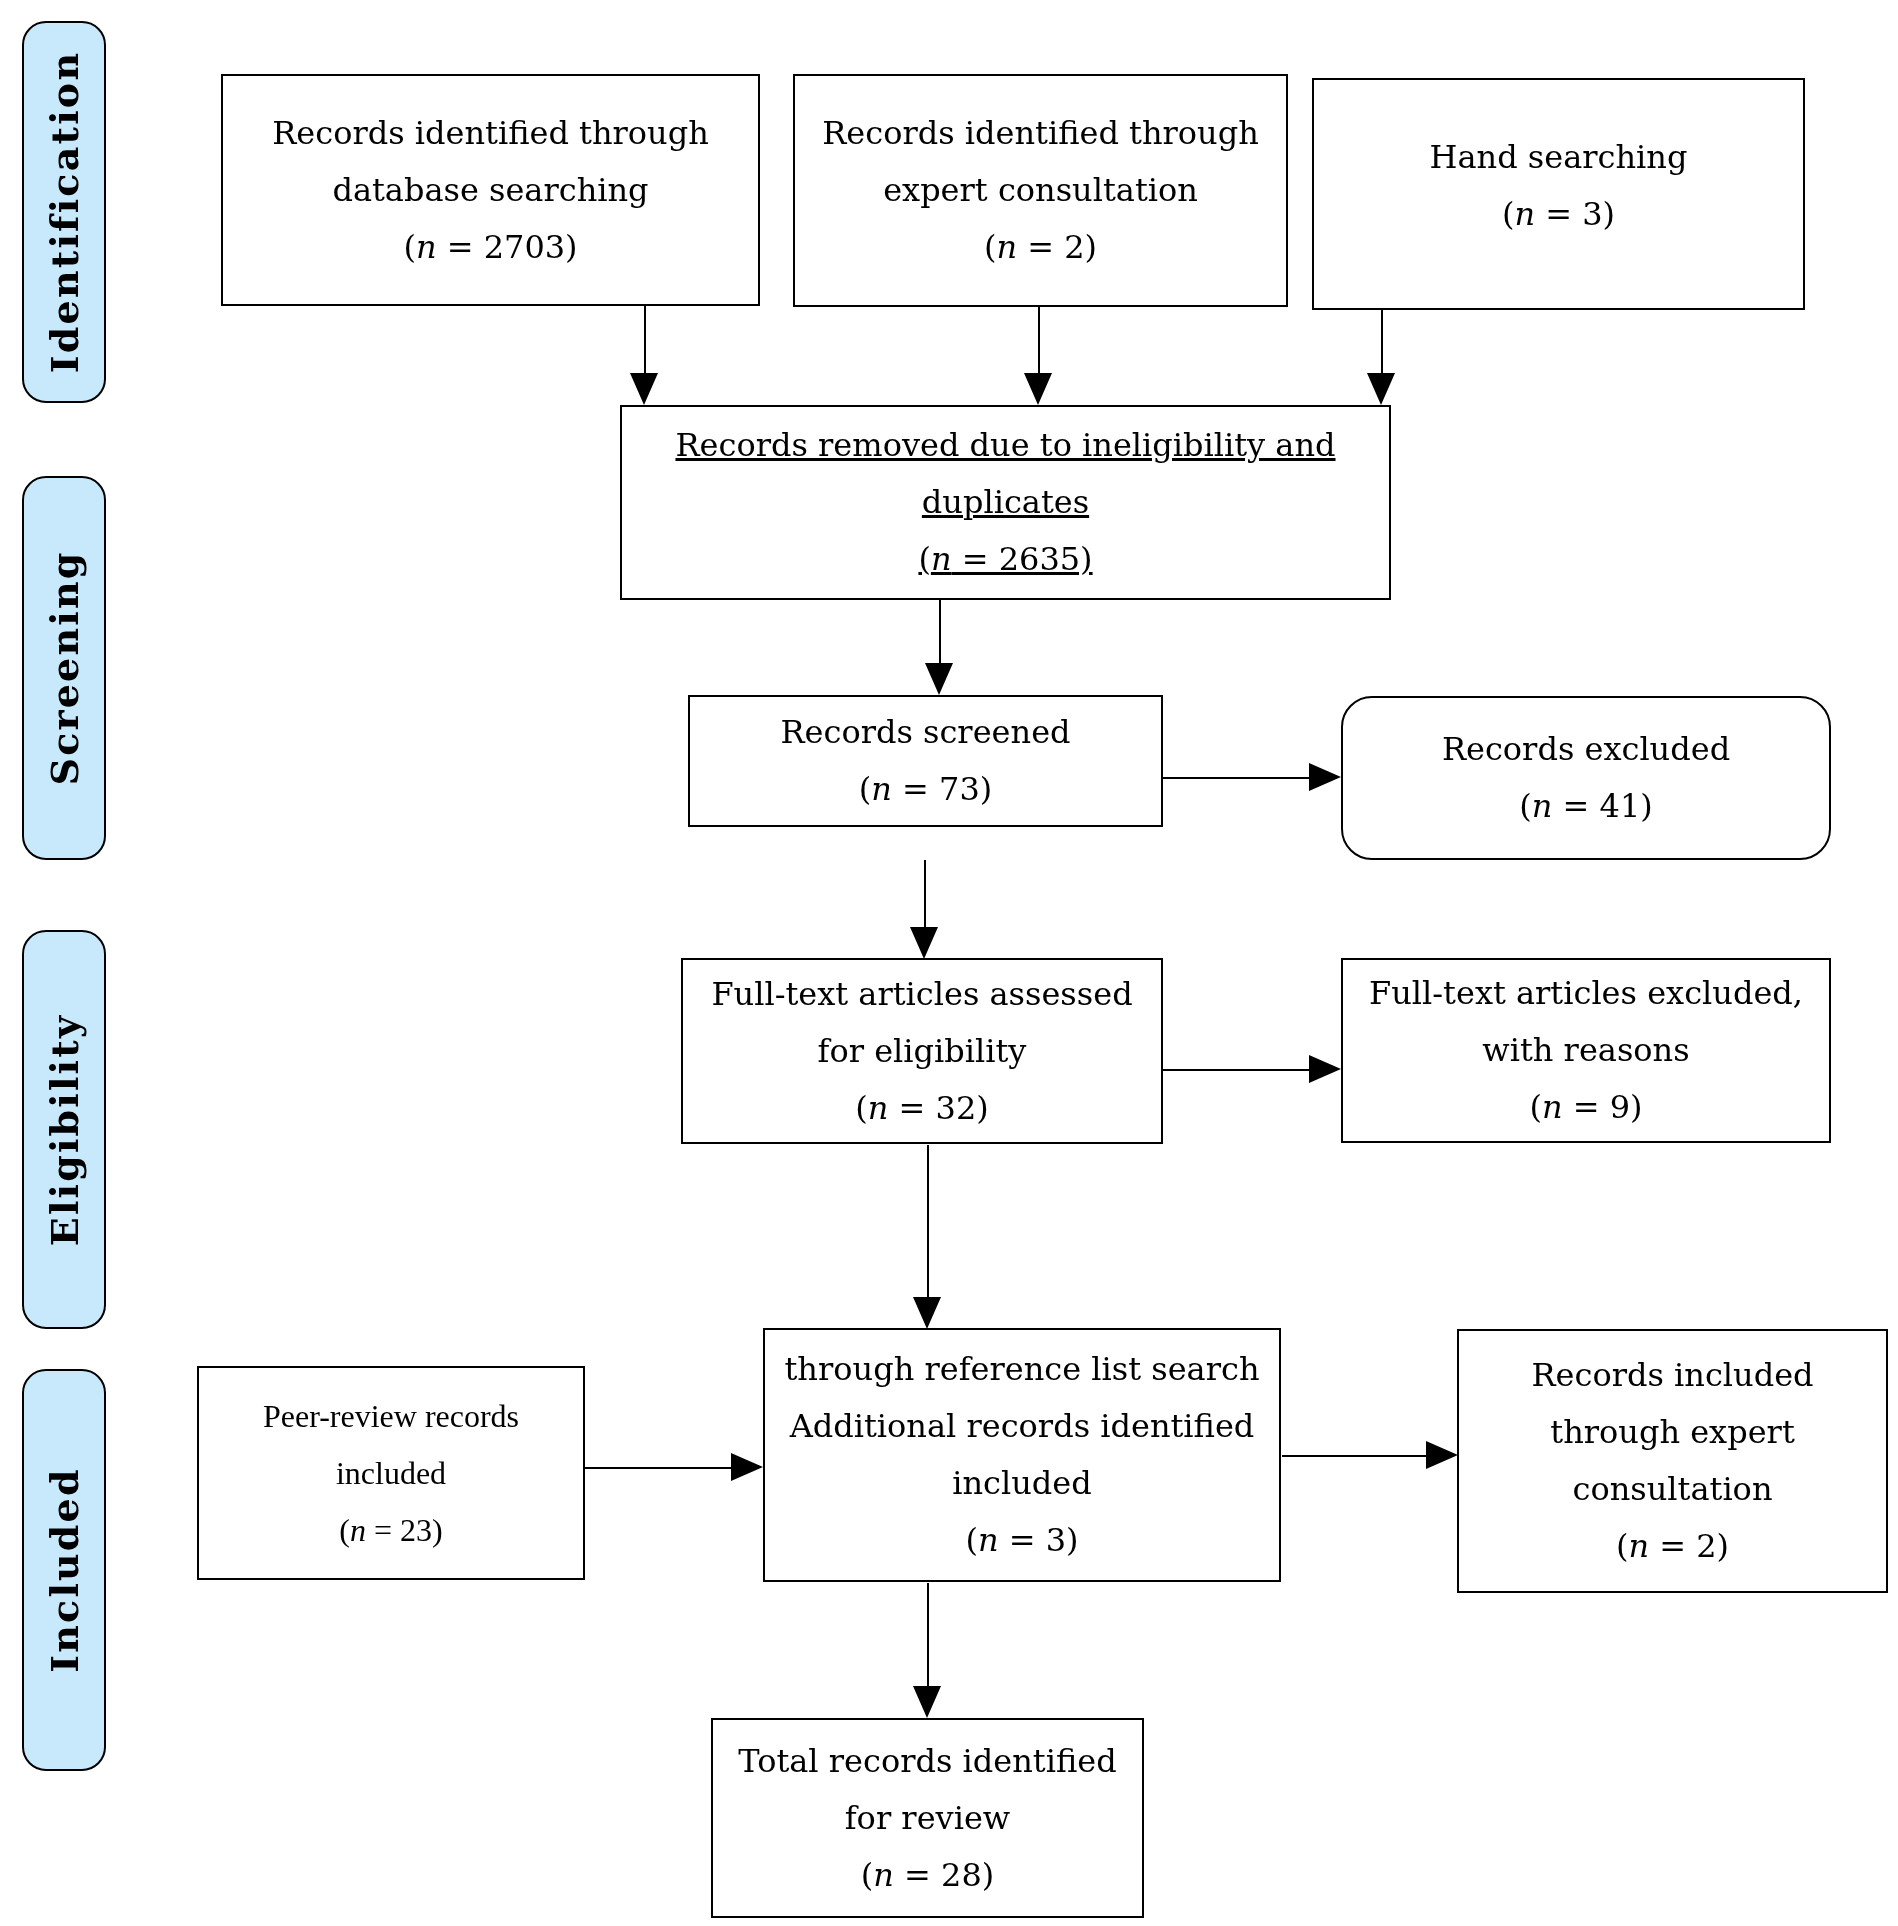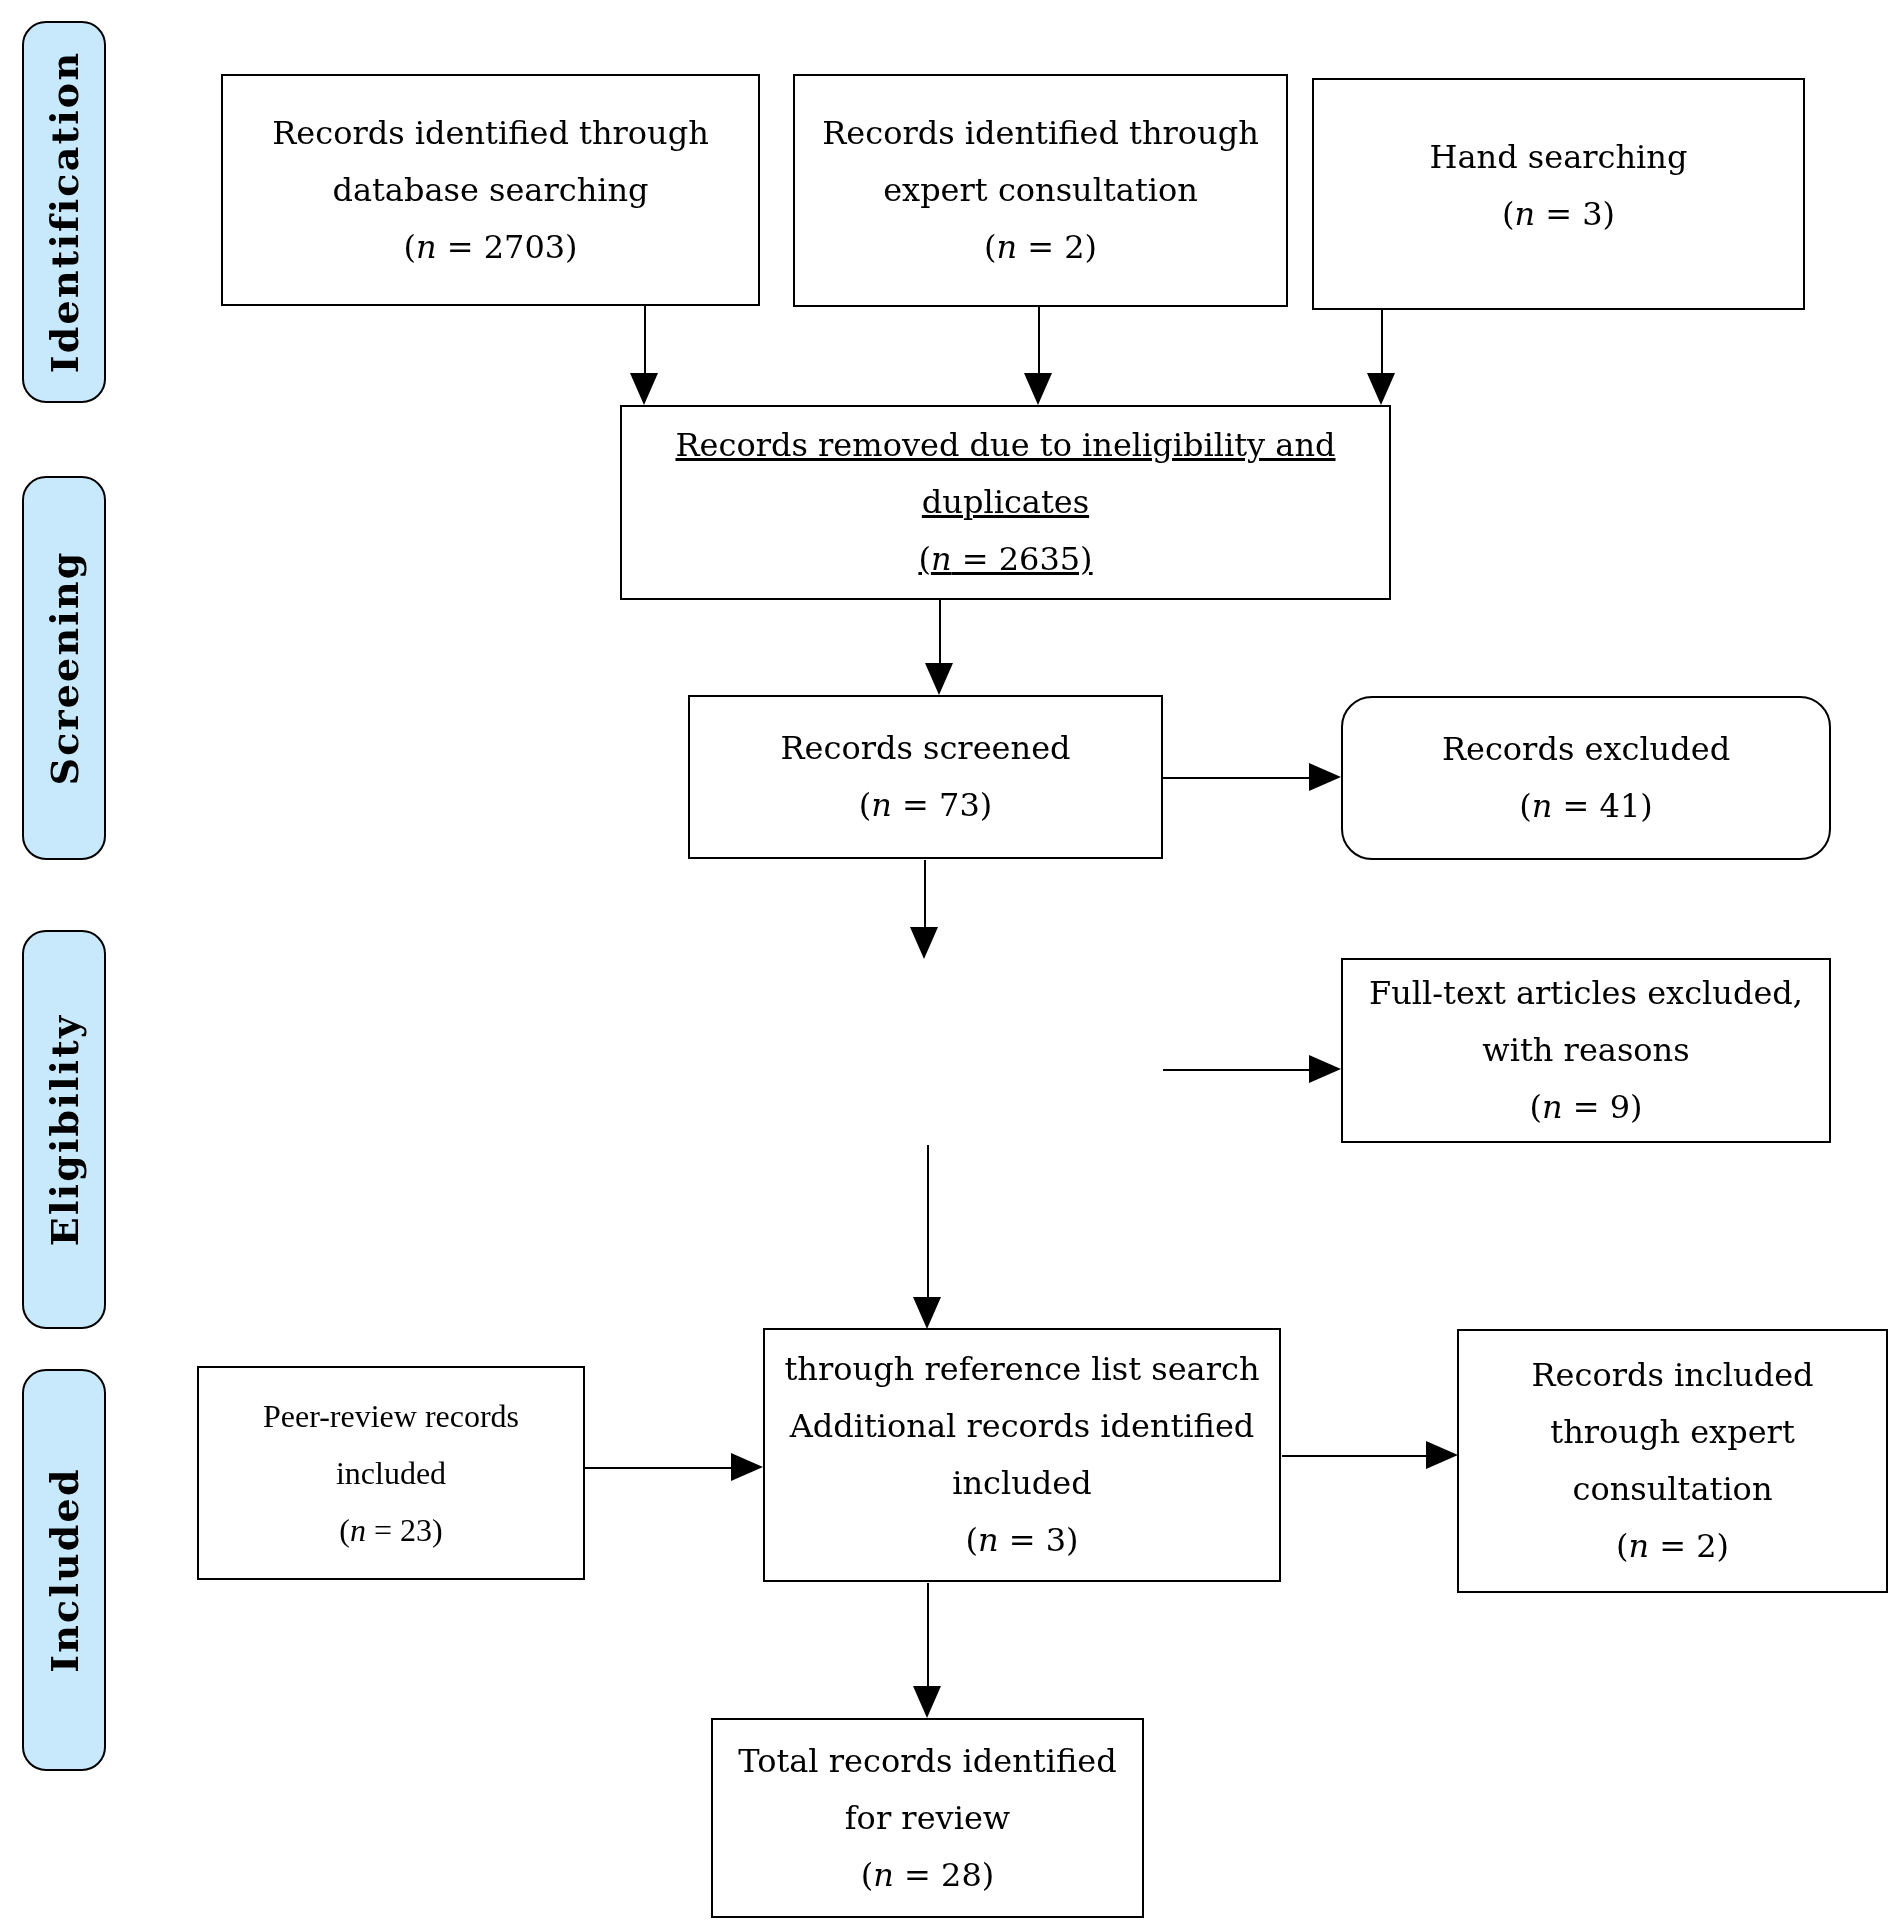--- a/index.html
+++ b/index.html
@@ -77,29 +77,34 @@
     <span>Hand searching</span>
     <span>(<i>n</i> = 3)</span>
   </div>
 
   <div class="box" style="left:620px;top:405px;width:771px;height:195px;text-decoration:underline;">
     <span>Records removed due to ineligibility and</span>
     <span>duplicates</span>
     <span>(<i>n</i> = 2635)</span>
   </div>
 
-  <div class="box" style="left:688px;top:695px;width:475px;height:164px;">
+  <div class="box" style="left:688px;top:695px;width:475px;height:132px;">
     <span>Records screened</span>
     <span>(<i>n</i> = 73)</span>
   </div>
   <div class="box" style="left:1341px;top:696px;width:490px;height:164px;border-radius:31px;">
     <span>Records excluded</span>
     <span>(<i>n</i> = 41)</span>
   </div>
 
+  <div class="box" style="left:681px;top:958px;width:482px;height:186px;">
+    <span>Full-text articles assessed</span>
+    <span>for eligibility</span>
+    <span>(<i>n</i> = 32)</span>
+  </div>
   <div class="box" style="left:1341px;top:958px;width:490px;height:185px;">
     <span>Full-text articles excluded,</span>
     <span>with reasons</span>
     <span>(<i>n</i> = 9)</span>
   </div>
 
   <div class="box" style="left:197px;top:1366px;width:388px;height:214px;font-family:Liberation Serif, serif;">
     <span>Peer-review records</span>
     <span>included</span>
     <span>(<i>n</i> = 23)</span>

